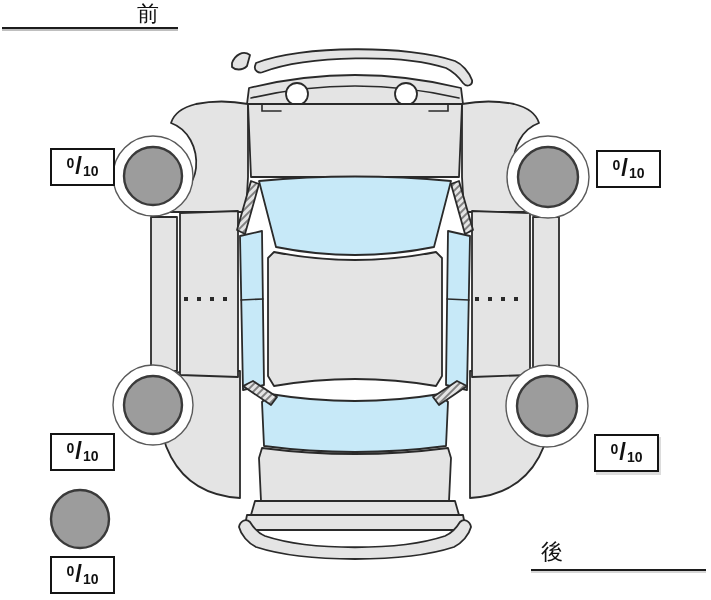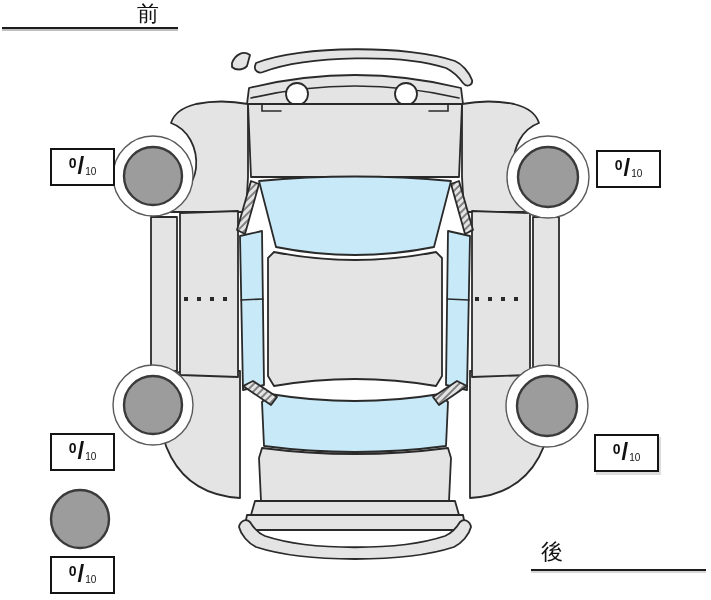--- a/index.html
+++ b/index.html
@@ -25,21 +25,21 @@
   .rule{position:absolute;height:2px;background:#1c1c1c;box-shadow:0 2px 0 #bfbfbf;}
   .front-rule{left:2px;top:27px;width:176px;}
   .rear-rule{left:531px;top:569px;width:175px;box-shadow:0 2px 0 #d6d6d6;}
   
   .score{
     position:absolute;width:61px;height:34px;border:2px solid #141414;background:#fff;
     display:flex;align-items:center;justify-content:center;
   }
   .score .val{font-weight:700;font-size:14px;transform:translateY(-4px);}
   .score .slash{font-weight:700;font-size:24px;margin:0 1px;transform:translateY(-1px);}
-  .score .max{font-weight:400;font-size:10px;transform:translateY(4px);}
+  .score .max{font-weight:700;font-size:14px;transform:translateY(4px);}
   .score-fl{left:50px;top:148px;}
   .score-fr{left:596px;top:150px;}
   .score-rl{left:50px;top:433px;}
   .score-rr{left:594px;top:434px;box-shadow:2px 3px 0 #dcdcdc;}
   .score-sp{left:50px;top:556px;}
 </style>
 </head>
 <body>
 
 <div class="stage">

